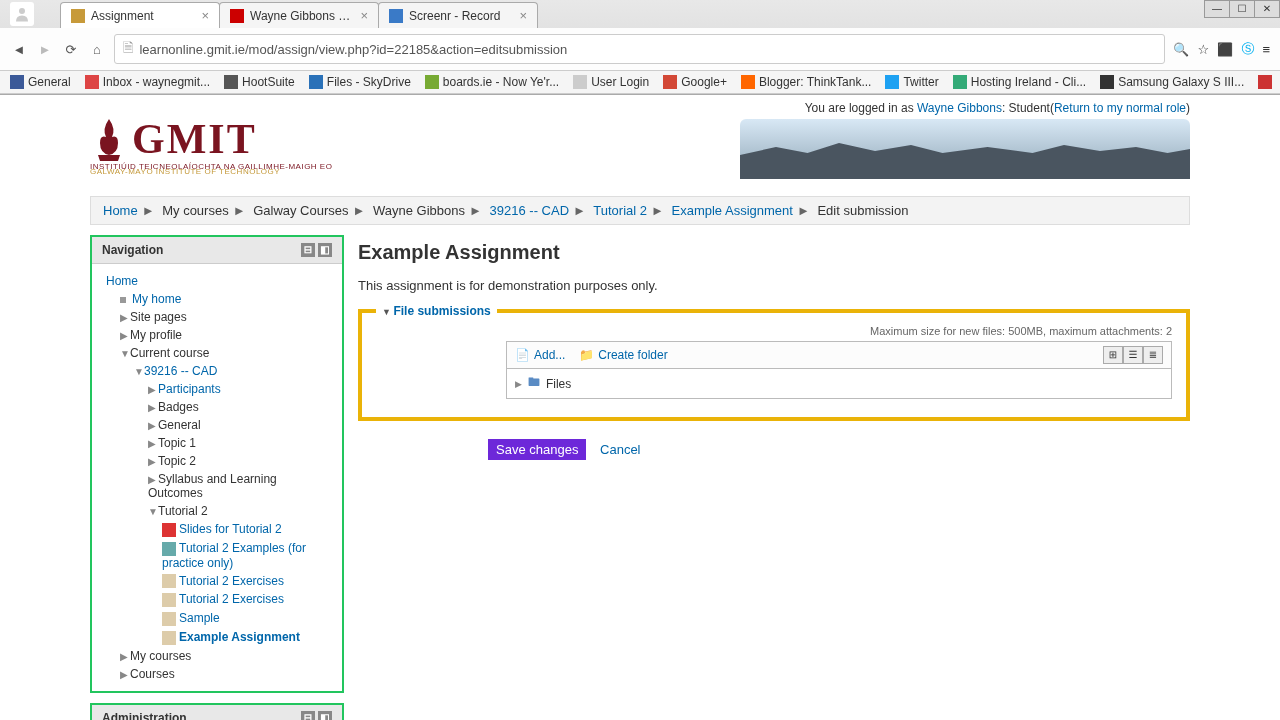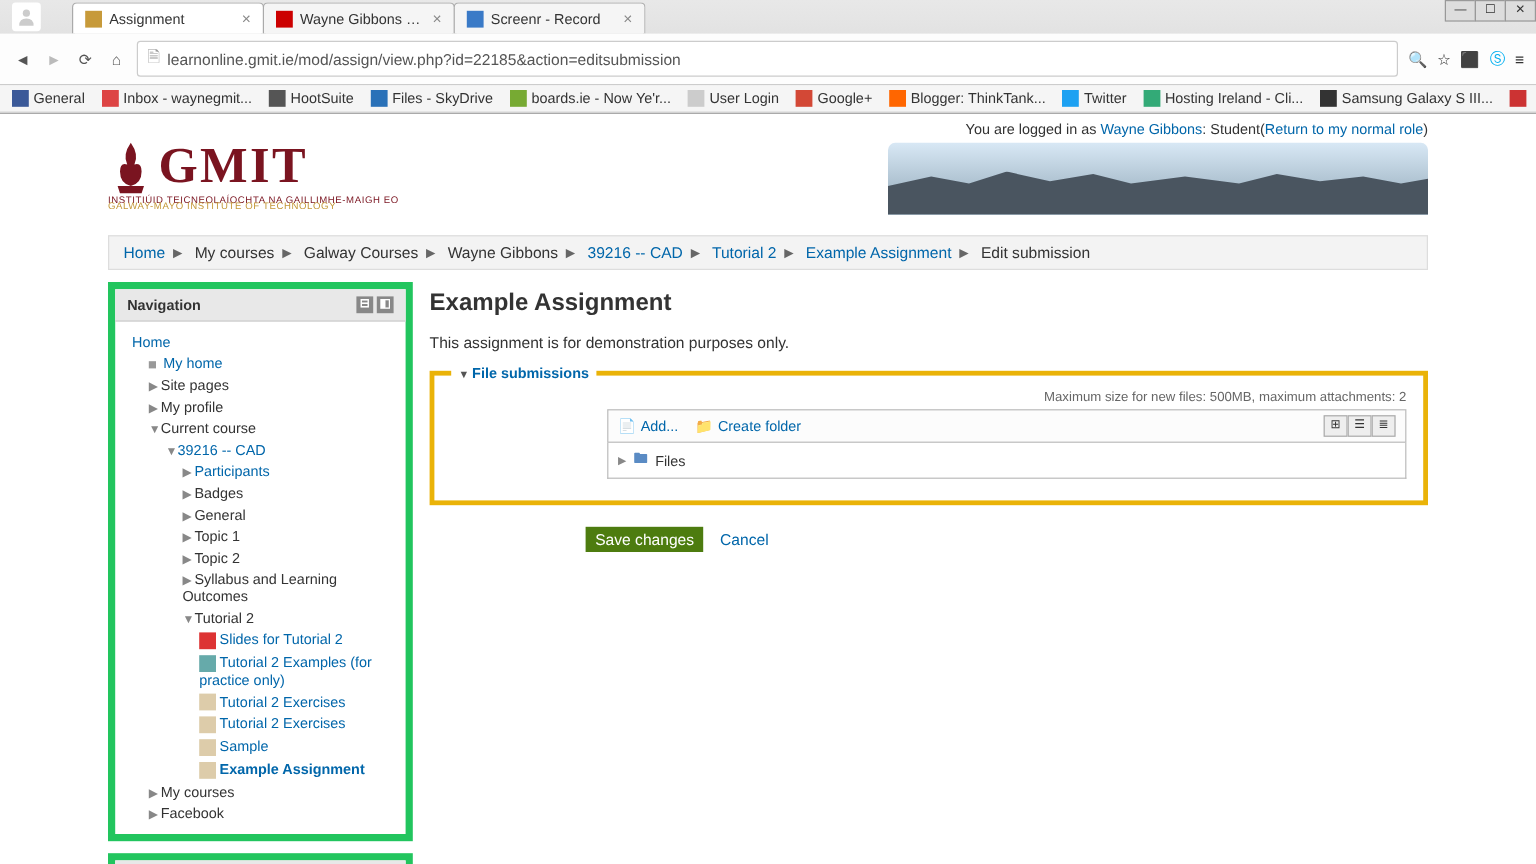--- a/index.html
+++ b/index.html
@@ -36,21 +36,21 @@
 .login-info a { color: #0066aa; text-decoration: none; }
 .banner-img { position: absolute; right: 0; top: 24px; width: 450px; height: 60px; background: linear-gradient(to bottom, #d8e8f5, #8ea5b5); border-radius: 6px 6px 0 0; overflow: hidden; }
 .banner-buildings { position: absolute; bottom: 0; width: 100%; height: 40px; background: #4a5560; clip-path: polygon(0 40%, 8% 20%, 15% 35%, 22% 10%, 30% 30%, 38% 15%, 45% 35%, 55% 20%, 65% 35%, 72% 15%, 80% 30%, 88% 20%, 95% 35%, 100% 25%, 100% 100%, 0 100%); }
 
 .breadcrumb { background: #f3f3f3; border: 1px solid #ddd; padding: 6px 12px; font-size: 13px; margin-bottom: 10px; }
 .breadcrumb a { color: #0066aa; text-decoration: none; }
 .breadcrumb .sep { margin: 0 4px; color: #666; }
 
 .main-layout { display: flex; gap: 14px; }
 .sidebar { width: 254px; flex-shrink: 0; }
-.block { border: 6px solid #22c55e; margin-bottom: 10px; }
+.block { border: 2px solid #22c55e; margin-bottom: 10px; }
 .block-header { background: #e8e8e8; padding: 6px 10px; font-weight: bold; font-size: 12px; display: flex; justify-content: space-between; align-items: center; border-bottom: 1px solid #ccc; }
 .block-controls { display: flex; gap: 3px; }
 .block-ctrl { width: 14px; height: 14px; background: #888; font-size: 10px; color: #fff; text-align: center; line-height: 14px; }
 .block-body { padding: 8px 10px; font-size: 12px; }
 .tree { list-style: none; }
 .tree li { padding: 2px 0; }
 .tree a { color: #0066aa; text-decoration: none; }
 .tree .lvl1 { padding-left: 4px; }
 .tree .lvl2 { padding-left: 18px; }
 .tree .lvl3 { padding-left: 32px; }
@@ -71,21 +71,21 @@
 .file-meta { text-align: right; font-size: 11px; color: #666; margin-bottom: 4px; }
 .file-toolbar { border: 1px solid #bbb; padding: 4px 8px; display: flex; align-items: center; gap: 14px; background: #fcfcfc; }
 .file-btn { display: flex; align-items: center; gap: 4px; font-size: 12px; color: #0066aa; }
 .view-btns { margin-left: auto; display: flex; }
 .view-btn { width: 20px; height: 18px; border: 1px solid #aaa; background: #eee; font-size: 10px; text-align: center; line-height: 16px; }
 .file-path { border: 1px solid #bbb; border-top: none; padding: 4px 8px; font-size: 12px; display: flex; align-items: center; gap: 6px; }
 .dropzone { border: 1px dashed #999; margin-top: 6px; padding: 24px; text-align: center; background: #fcfcfc; }
 .drop-arrow { margin: 0 auto 12px auto; }
 .drop-text { font-size: 12px; color: #555; }
 .action-row { margin-top: 18px; margin-left: 130px; }
-.btn-primary { background: #4d7c0f; color: #fff; padding: 3px 8px; border: none; font-size: 13px; }
+.btn-primary { background: #6d28d9; color: #fff; padding: 3px 8px; border: none; font-size: 13px; }
 .btn-cancel { color: #0066aa; text-decoration: none; margin-left: 10px; font-size: 13px; }
 </style>
 </head>
 <body>
 
 <div class="browser-chrome">
   <div class="window-controls">
     <div class="window-btn">—</div>
     <div class="window-btn">☐</div>
     <div class="window-btn">✕</div>
@@ -242,21 +242,21 @@
             <li class="lvl4"><span class="tree-icon">▶</span><span>Topic 2</span></li>
             <li class="lvl4"><span class="tree-icon">▶</span><span>Syllabus and Learning Outcomes</span></li>
             <li class="lvl4"><span class="tree-icon">▼</span><span>Tutorial 2</span></li>
             <li class="lvl5"><span class="item-icon" style="background:#d33"></span><a href="#">Slides for Tutorial 2</a></li>
             <li class="lvl5"><span class="item-icon" style="background:#6aa"></span><a href="#">Tutorial 2 Examples (for practice only)</a></li>
             <li class="lvl5"><span class="item-icon" style="background:#dca"></span><a href="#">Tutorial 2 Exercises</a></li>
             <li class="lvl5"><span class="item-icon" style="background:#dca"></span><a href="#">Tutorial 2 Exercises</a></li>
             <li class="lvl5"><span class="item-icon" style="background:#dca"></span><a href="#">Sample</a></li>
             <li class="lvl5"><span class="item-icon" style="background:#dca"></span><a href="#" class="bold">Example Assignment</a></li>
             <li class="lvl2"><span class="tree-icon">▶</span><span>My courses</span></li>
-            <li class="lvl2"><span class="tree-icon">▶</span><span>Facebook</span></li>
+            <li class="lvl2"><span class="tree-icon">▶</span><span>Courses</span></li>
           </ul>
         </div>
       </div>
 
       <div class="block">
         <div class="block-header">
           <span>Administration</span>
           <div class="block-controls">
             <span class="block-ctrl">⊟</span>
             <span class="block-ctrl">◧</span>

